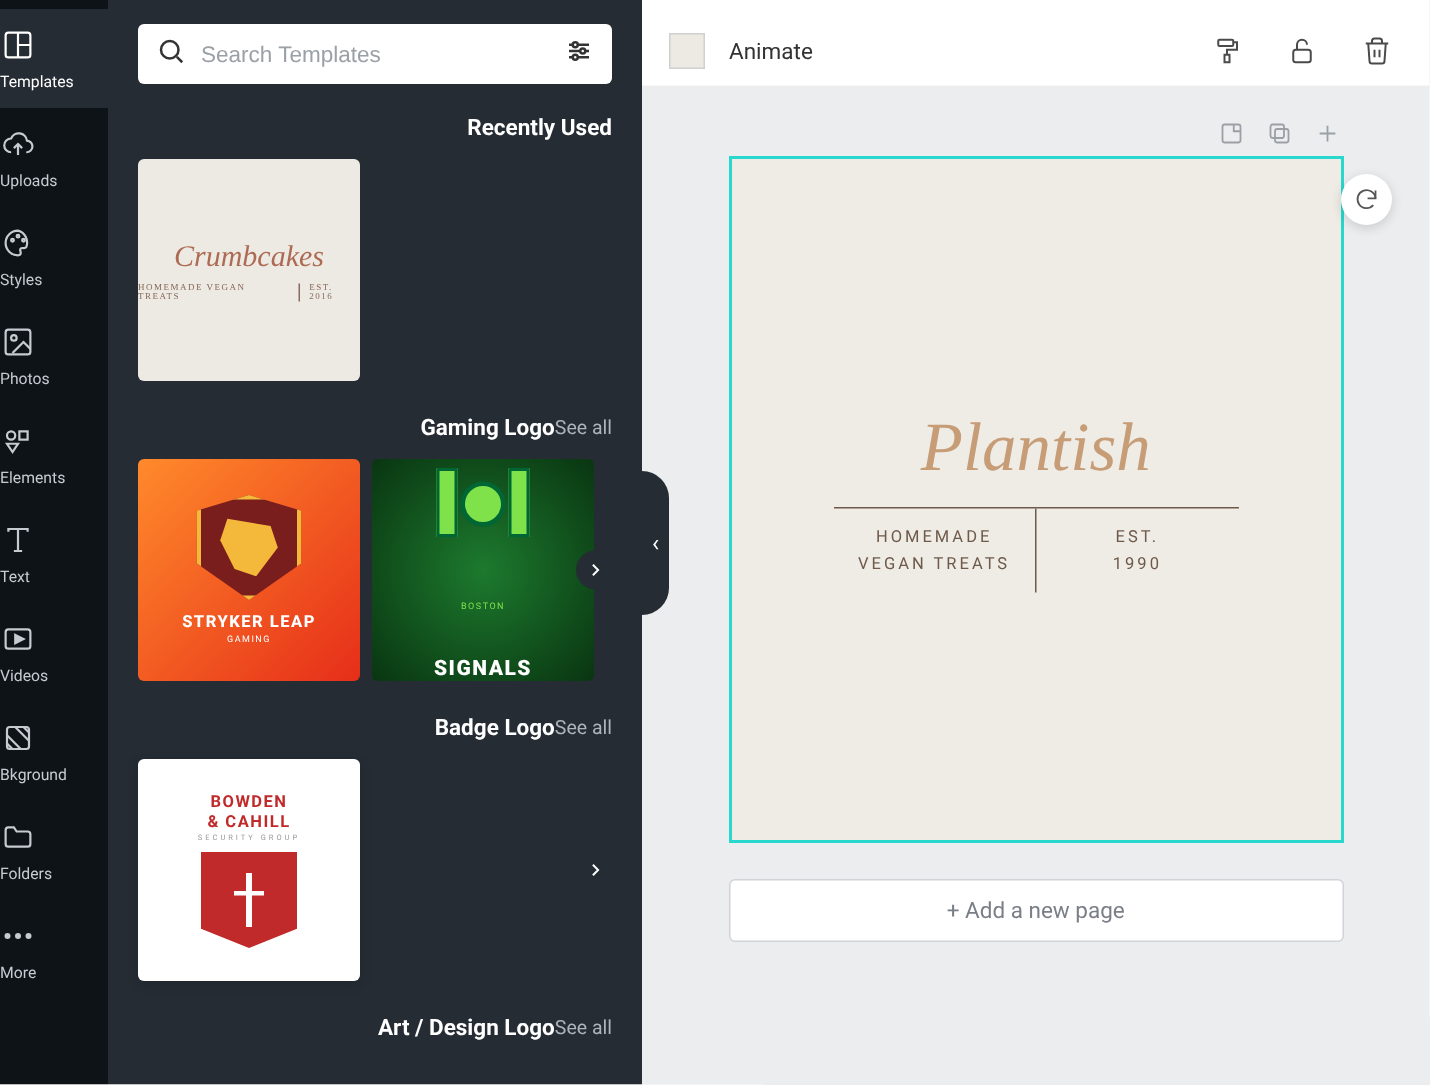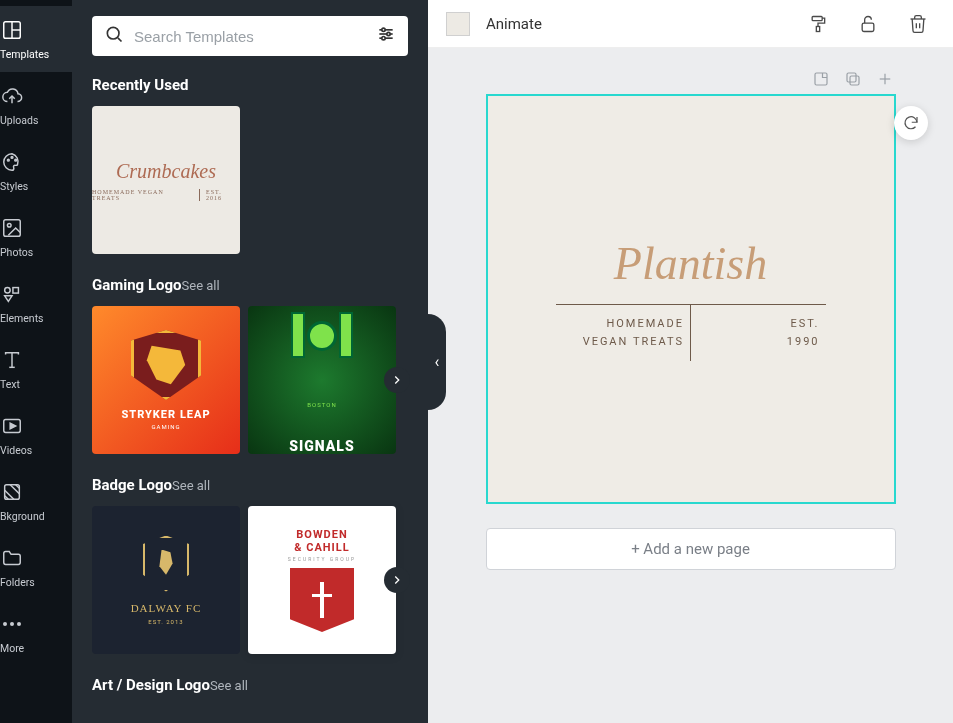--- a/index.html
+++ b/index.html
@@ -81,21 +81,21 @@
     font-size: 15px;
     background: transparent;
     color: #000000;
   }
   .search input::placeholder { color: #9aa0a6; }
   .search-icon svg, .sliders-icon svg { width: 20px; height: 20px; stroke: #333; fill: none; stroke-width: 2; }
 
   .section-head {
     display: flex;
     align-items: center;
-    justify-content: flex-start;
+    justify-content: flex-end;
     margin: 0 0 12px 0;
   }
   .section-head h3 {
     font-size: 15px;
     font-weight: 700;
     color: #fff;
   }
   .see-all {
     font-size: 13px;
     color: #aeb4bb;
@@ -249,20 +249,21 @@
     z-index: 3;
   }
 
   
   .canvas-area {
     flex: 1;
     background: #ecedef;
     position: relative;
     display: flex;
     flex-direction: column;
+    margin-top: 10px;
   }
   .topbar {
     height: 48px;
     background: #fff;
     display: flex;
     align-items: center;
     padding: 0 18px;
     gap: 16px;
     border-bottom: 1px solid #eee;
   }
@@ -299,21 +300,21 @@
     margin-bottom: 4px;
   }
   .page-tools .pt {
     width: 22px; height: 22px;
     display: flex; align-items: center; justify-content: center;
     color: #9aa0a6; cursor: pointer;
   }
   .page-tools .pt svg { width: 18px; height: 18px; stroke: currentColor; fill: none; stroke-width: 1.6; }
 
   .page {
-    width: 410px; height: 410px;
+    width: 410px; height: 458px;
     background: #efece6;
     border: 2px solid #28d8cf;
     display: flex; flex-direction: column; align-items: center; justify-content: center;
     position: relative;
   }
   .float-btn {
     position: absolute;
     top: 10px; right: -34px;
     width: 34px; height: 34px;
     background: #fff;
@@ -336,21 +337,21 @@
     border-top: 1px solid #6e5a4a;
     display: flex;
     position: relative;
   }
   .page .cols {
     display: flex;
     width: 270px;
   }
   .page .col {
     flex: 1;
-    text-align: right;
+    text-align: center;
     font-size: 11px;
     letter-spacing: 2px;
     color: #6e5a4a;
     padding: 10px 6px;
     line-height: 1.6;
   }
   .page .col:first-child {
     border-right: 1px solid #6e5a4a;
   }
   .page .col .l2 { display: block; }
@@ -533,25 +534,20 @@
               <polyline points="9 6 15 12 9 18"></polyline>
             </svg>
         </div>
       </div>
 
       <div class="section-head">
         <h3>Badge Logo</h3>
         <span class="see-all">See all</span>
       </div>
       <div class="thumbs">
-        <div class="thumb dalway">
-          <div class="shield"></div>
-          <div class="t1">DALWAY FC</div>
-          <div class="t2">EST. 2013</div>
-        </div>
         <div class="thumb bowden">
           <div class="t1">BOWDEN</div>
           <div class="t1">&amp; CAHILL</div>
           <div class="t2">SECURITY GROUP</div>
           <div class="pennant">
               <div class="sword"></div>
             </div>
         </div>
         <div class="row-arrow">
           <svg viewBox="0 0 24 24">

